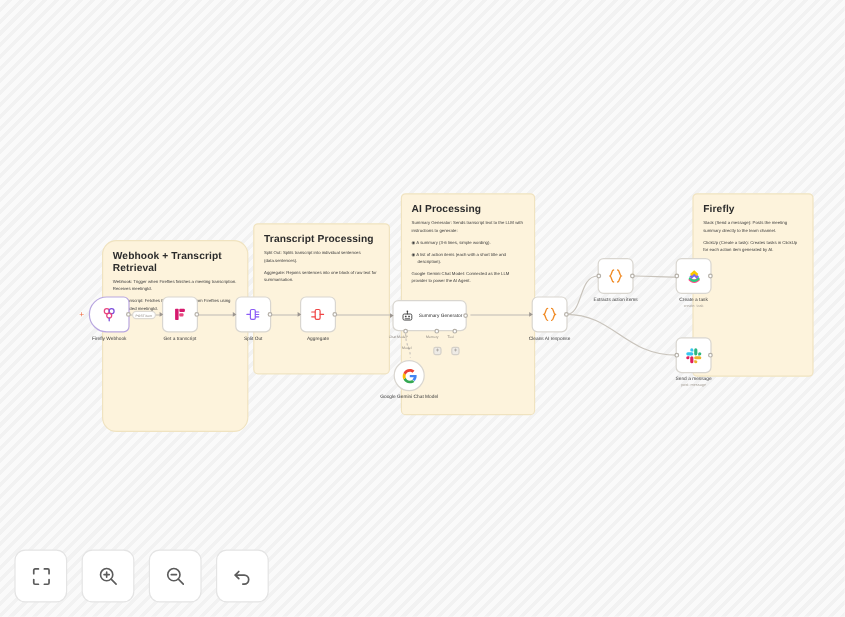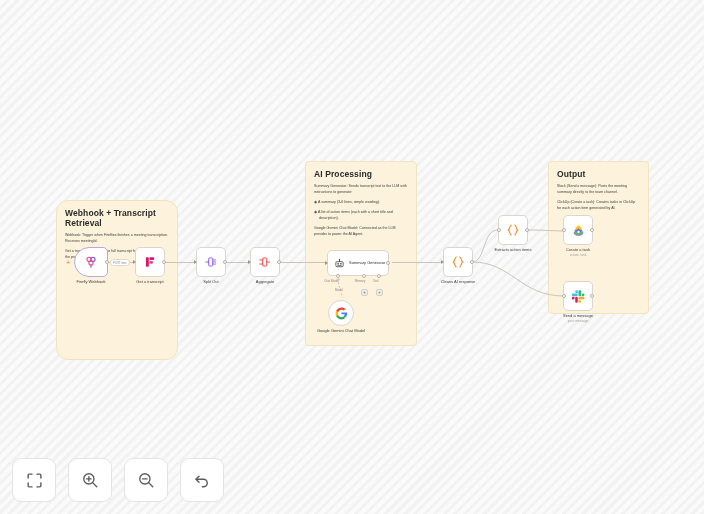--- a/index.html
+++ b/index.html
@@ -24,20 +24,21 @@
   }
 
   
   .note {
     position: absolute;
     background: #fdf3dc;
     border: 1px solid #f0e3c0;
     border-radius: 4px;
     box-sizing: border-box;
     overflow: hidden;
+    margin-left: 29px;
   }
   .note-title {
     font-size: 8.5px;
     font-weight: bold;
     color: #2b2b2b;
     letter-spacing: 0.1px;
     margin: 7px 8px 5px 8px;
   }
   .note-body {
     margin: 0 8px;
@@ -219,38 +220,45 @@
 <div id="canvas">
 
   <div class="note" style="left:56px; top:200px; width:122px; height:160px;border-radius:12px;">
     <div class="note-title">Webhook + Transcript Retrieval</div>
     <div class="note-body">
       <p>Webhook: Trigger when Fireflies finishes a meeting transcription. Receives meetingId.</p>
       <p>Get a transcript: Fetches the full transcript from Fireflies using the provided meetingId.</p>
     </div>
   </div>
 
+  <div class="note" style="left:182px; top:186px; width:114px; height:126px;">
+    <div class="note-title">Transcript Processing</div>
+    <div class="note-body">
+      <p>Split Out: Splits transcript into individual sentences (data.sentences).</p>
+      <p>Aggregate: Rejoins sentences into one block of raw text for summarisation.</p>
+    </div>
+  </div>
 
   <div class="note" style="left:305px; top:161px; width:112px; height:185px;">
     <div class="note-title">AI Processing</div>
     <div class="note-body">
       <p>Summary Generator: Sends transcript text to the LLM with instructions to generate:</p>
       <p class="bullet">
         <span>◉ </span><span>A summary (3-6 lines, simple wording).</span>
       </p>
       <p class="bullet">
         <span>◉ </span><span>A list of action items (each with a short title and description).</span>
       </p>
       <p>Google Gemini Chat Model: Connected as the LLM provider to power the AI Agent.</p>
     </div>
   </div>
 
 
   <div class="note" style="left:548px; top:161px; width:101px; height:153px;">
-    <div class="note-title">Output</div>
+    <div class="note-title">Firefly</div>
     <div class="note-body">
       <p>Slack (Send a message): Posts the meeting summary directly to the team channel.</p>
       <p>ClickUp (Create a task): Creates tasks in ClickUp for each action item generated by AI.</p>
     </div>
   </div>
 
   <div class="wire" style="left:108px; top:262px; width:27px;"></div>
   <div class="wire" style="left:165px; top:262px; width:36px;"></div>
   <div class="wire" style="left:225px; top:262px; width:25px;"></div>
   <div class="wire" style="left:280px; top:262px; width:46px;"></div>

